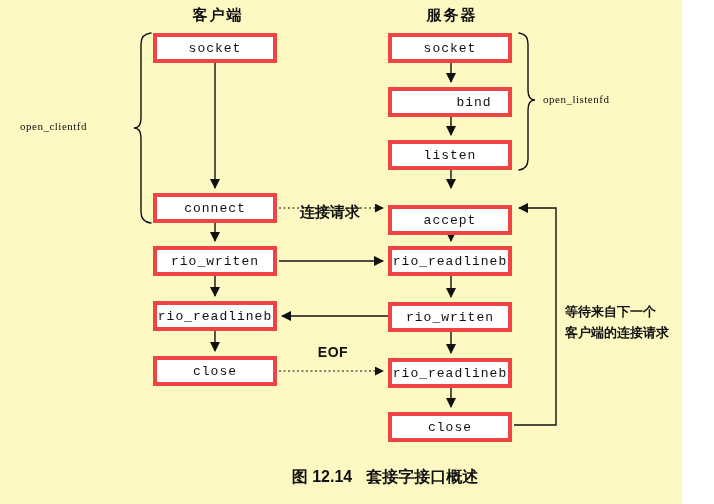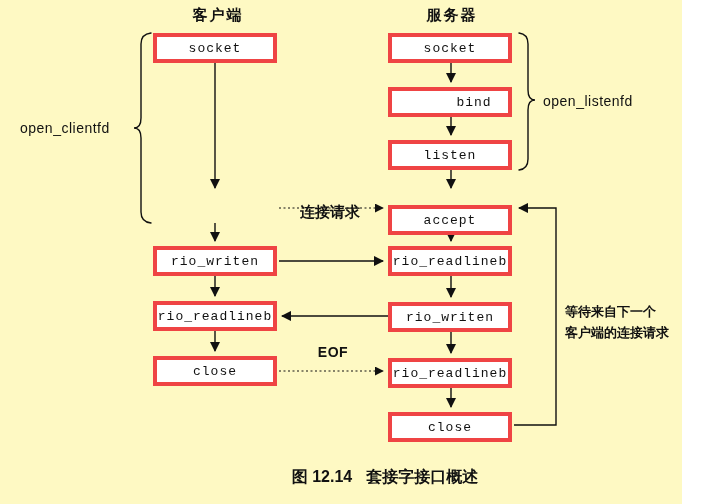--- a/index.html
+++ b/index.html
@@ -41,22 +41,22 @@
     align-items: center;
     justify-content: center;
     font-family: "Liberation Mono", "DejaVu Sans Mono", monospace;
     font-size: 13px;
     letter-spacing: 1px;
     color: #111111;
     white-space: nowrap;
   }
   .brace-label {
     position: absolute;
-    font-family: Liberation Sans, sans-serif;
-    font-size: 14px;
+    font-family: Liberation Serif, serif;
+    font-size: 11px;
     letter-spacing: 0.5px;
     color: #111111;
     white-space: nowrap;
   }
   .annotation-cn {
     position: absolute;
     font-size: 15px;
     font-weight: 600;
     color: #111111;
     white-space: nowrap;
@@ -127,20 +127,21 @@
     <polyline points="514,425 556,425 556,208 519,208" fill="none" stroke="#111111" stroke-width="1.4" marker-end="url(#arr)"></polyline>
 
     <path d="M 151 33 Q 141 34 141 44 L 141 118 Q 141 128 134 128 Q 141 128 141 138 L 141 212 Q 141 222 151 223" fill="none" stroke="#111111" stroke-width="1.4" stroke-linecap="round"></path>
     <path d="M 519 33 Q 528 34 528 44 L 528 90 Q 528 100 535 100 Q 528 100 528 110 L 528 159 Q 528 169 519 170" fill="none" stroke="#111111" stroke-width="1.4" stroke-linecap="round"></path>
   </svg>
 
   <div class="col-header" style="left:218px; top:6px;">客户端</div>
   <div class="col-header" style="left:452px; top:6px;">服务器</div>
 
   <div class="fbox" style="left:153px; top:33px;">socket</div>
+  <div class="fbox" style="left:153px; top:193px;">connect</div>
   <div class="fbox" style="left:153px; top:246px;">rio_writen</div>
   <div class="fbox" style="left:153px; top:301px;">rio_readlineb</div>
   <div class="fbox" style="left:153px; top:356px;">close</div>
 
   <div class="fbox" style="left:388px; top:33px;">socket</div>
   <div class="fbox" style="left:388px; top:87px;padding-left:48px;">bind</div>
   <div class="fbox" style="left:388px; top:140px;">listen</div>
   <div class="fbox" style="left:388px; top:193px;margin-top:12px;">accept</div>
   <div class="fbox" style="left:388px; top:246px;">rio_readlineb</div>
   <div class="fbox" style="left:388px; top:302px;">rio_writen</div>

